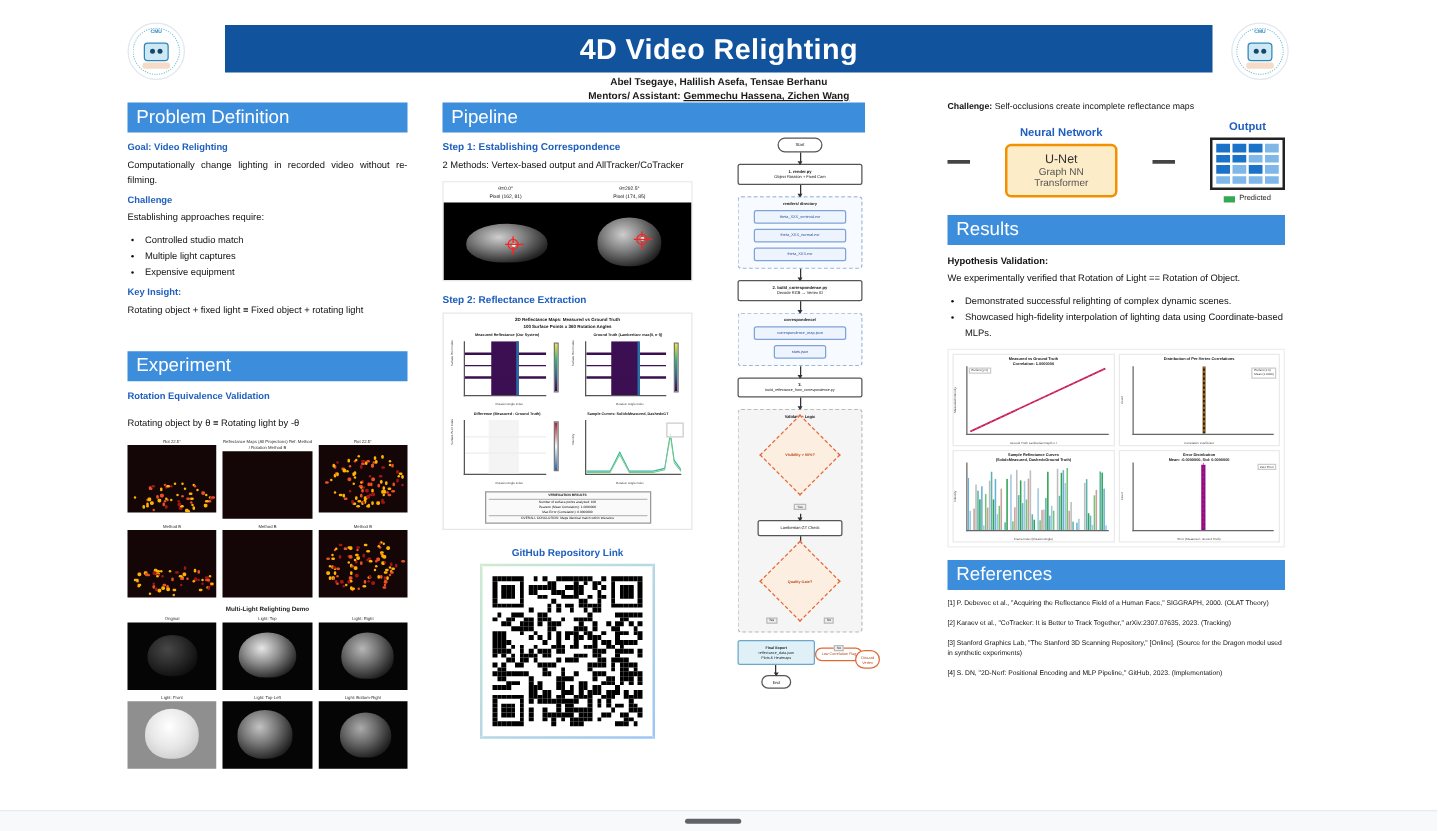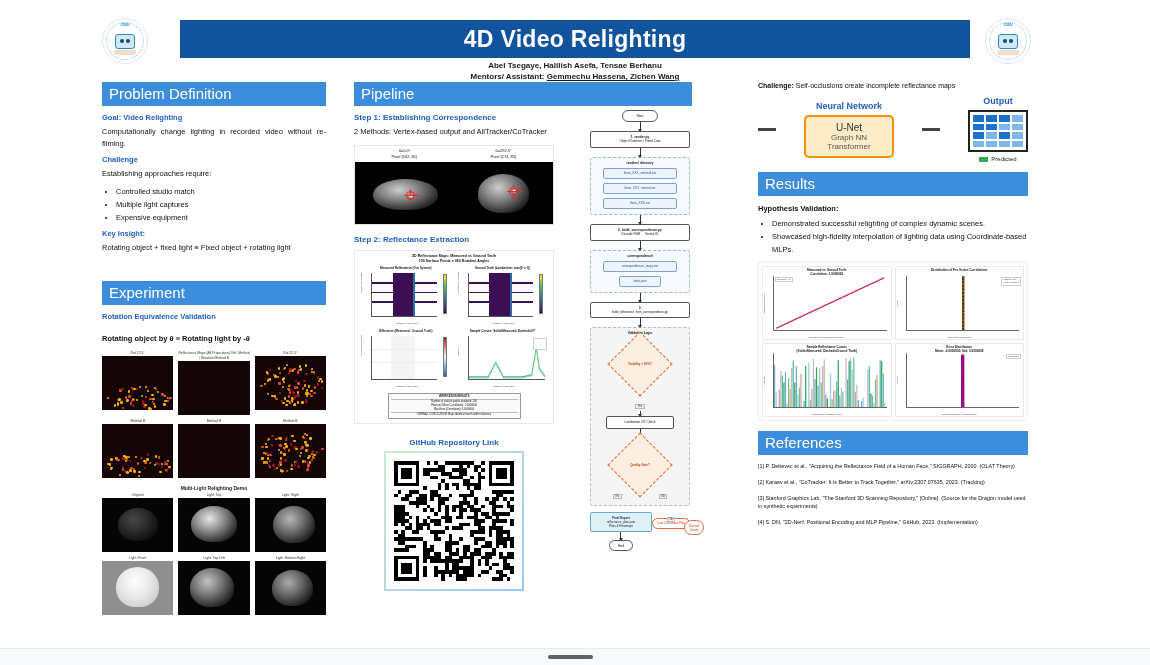--- a/index.html
+++ b/index.html
@@ -369,21 +369,21 @@
       <li>Multiple light captures</li>
       <li>Expensive equipment</li>
     </ul>
     <div class="blue-sub">Key Insight:</div>
     <div class="body-text nj">Rotating object + fixed light ≡ Fixed object + rotating light</div>
 
     <div style="height:22px"></div>
 
     <div class="sec-head">Experiment</div>
     <div class="blue-sub" style="margin-top:4px">Rotation Equivalence Validation</div>
-    <div class="body-text nj" style="margin-top:12px;font-weight:bold">Rotating object by θ ≡ Rotating light by -θ</div>
+    <div class="body-text nj" style="margin-top:12px;font-weight:normal">Rotating object by θ ≡ Rotating light by -θ</div>
 
     <div class="img-grid">
       <div class="img-cell">
         <span class="img-cap">Rot 22.5°</span>
         <span class="thumb-dark" id="td0">
             <i class="dot" style="background: rgb(163, 21, 21); left: 47.1301%; top: 59.427%;"></i>
             <i class="dot" style="background: rgb(232, 80, 42); left: 90.0748%; top: 81.0349%;"></i>
             <i class="dot" style="background: rgb(163, 21, 21); left: 27.1969%; top: 59.3707%;"></i>
             <i class="dot" style="background: rgb(255, 179, 0); left: 69.1523%; top: 69.4589%;"></i>
             <i class="dot" style="background: rgb(255, 179, 0); left: 33.9659%; top: 80.142%;"></i>
@@ -1499,20 +1499,21 @@
           <i class="fw-swatch"></i>
           <span>Predicted</span>
         </div>
       </div>
     </div>
 
     <div style="height:10px"></div>
 
     <div class="sec-head">Results</div>
     <div class="body-text nj" style="font-weight:bold;margin-bottom:2px">Hypothesis Validation:</div>
+    <div class="body-text nj">We experimentally verified that Rotation of Light == Rotation of Object.</div>
     <ul class="bullets">
       <li>Demonstrated successful relighting of complex dynamic scenes.</li>
       <li>Showcased high-fidelity interpolation of lighting data using Coordinate-based MLPs.</li>
     </ul>
 
     <div class="res-plots">
       <div class="res-2x2">
         <div class="res-plot">
           <div class="res-title">
             <span>Measured vs Ground Truth</span><br><span>Correlation: 1.0000000</span>

